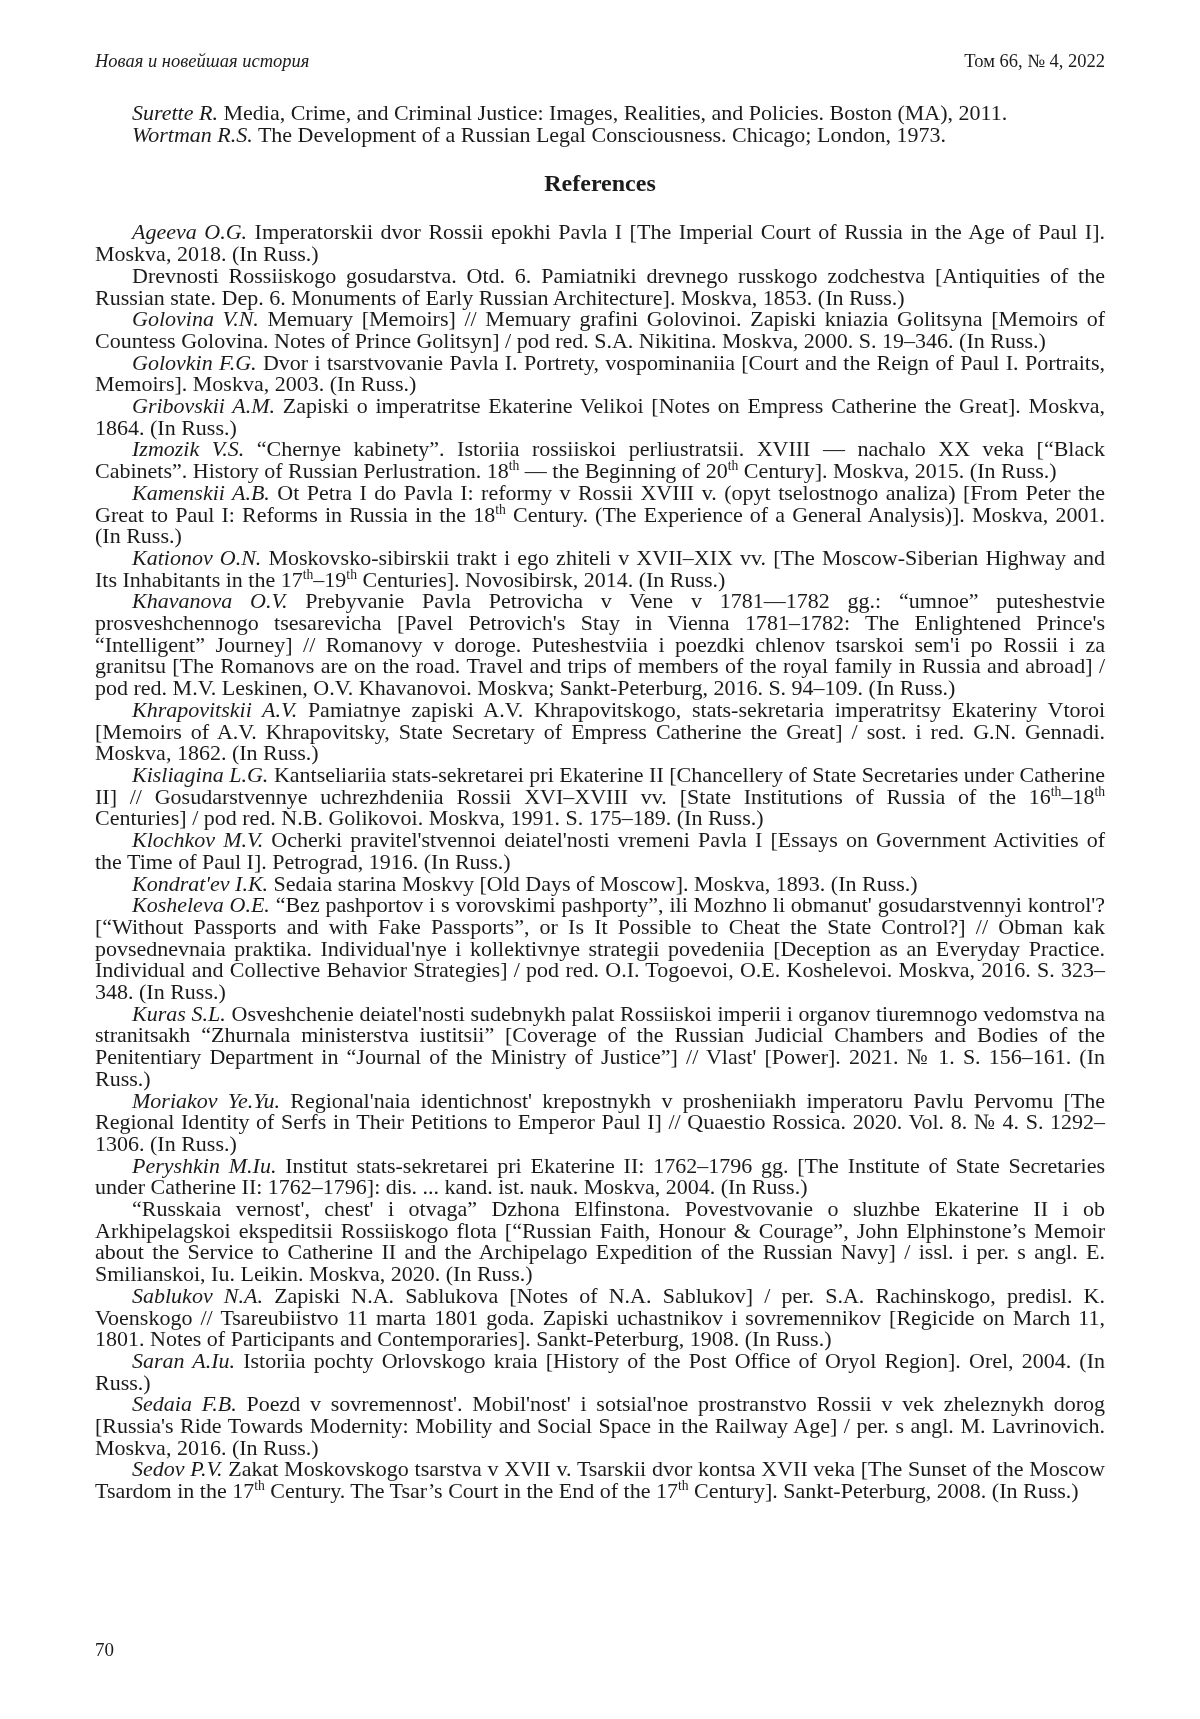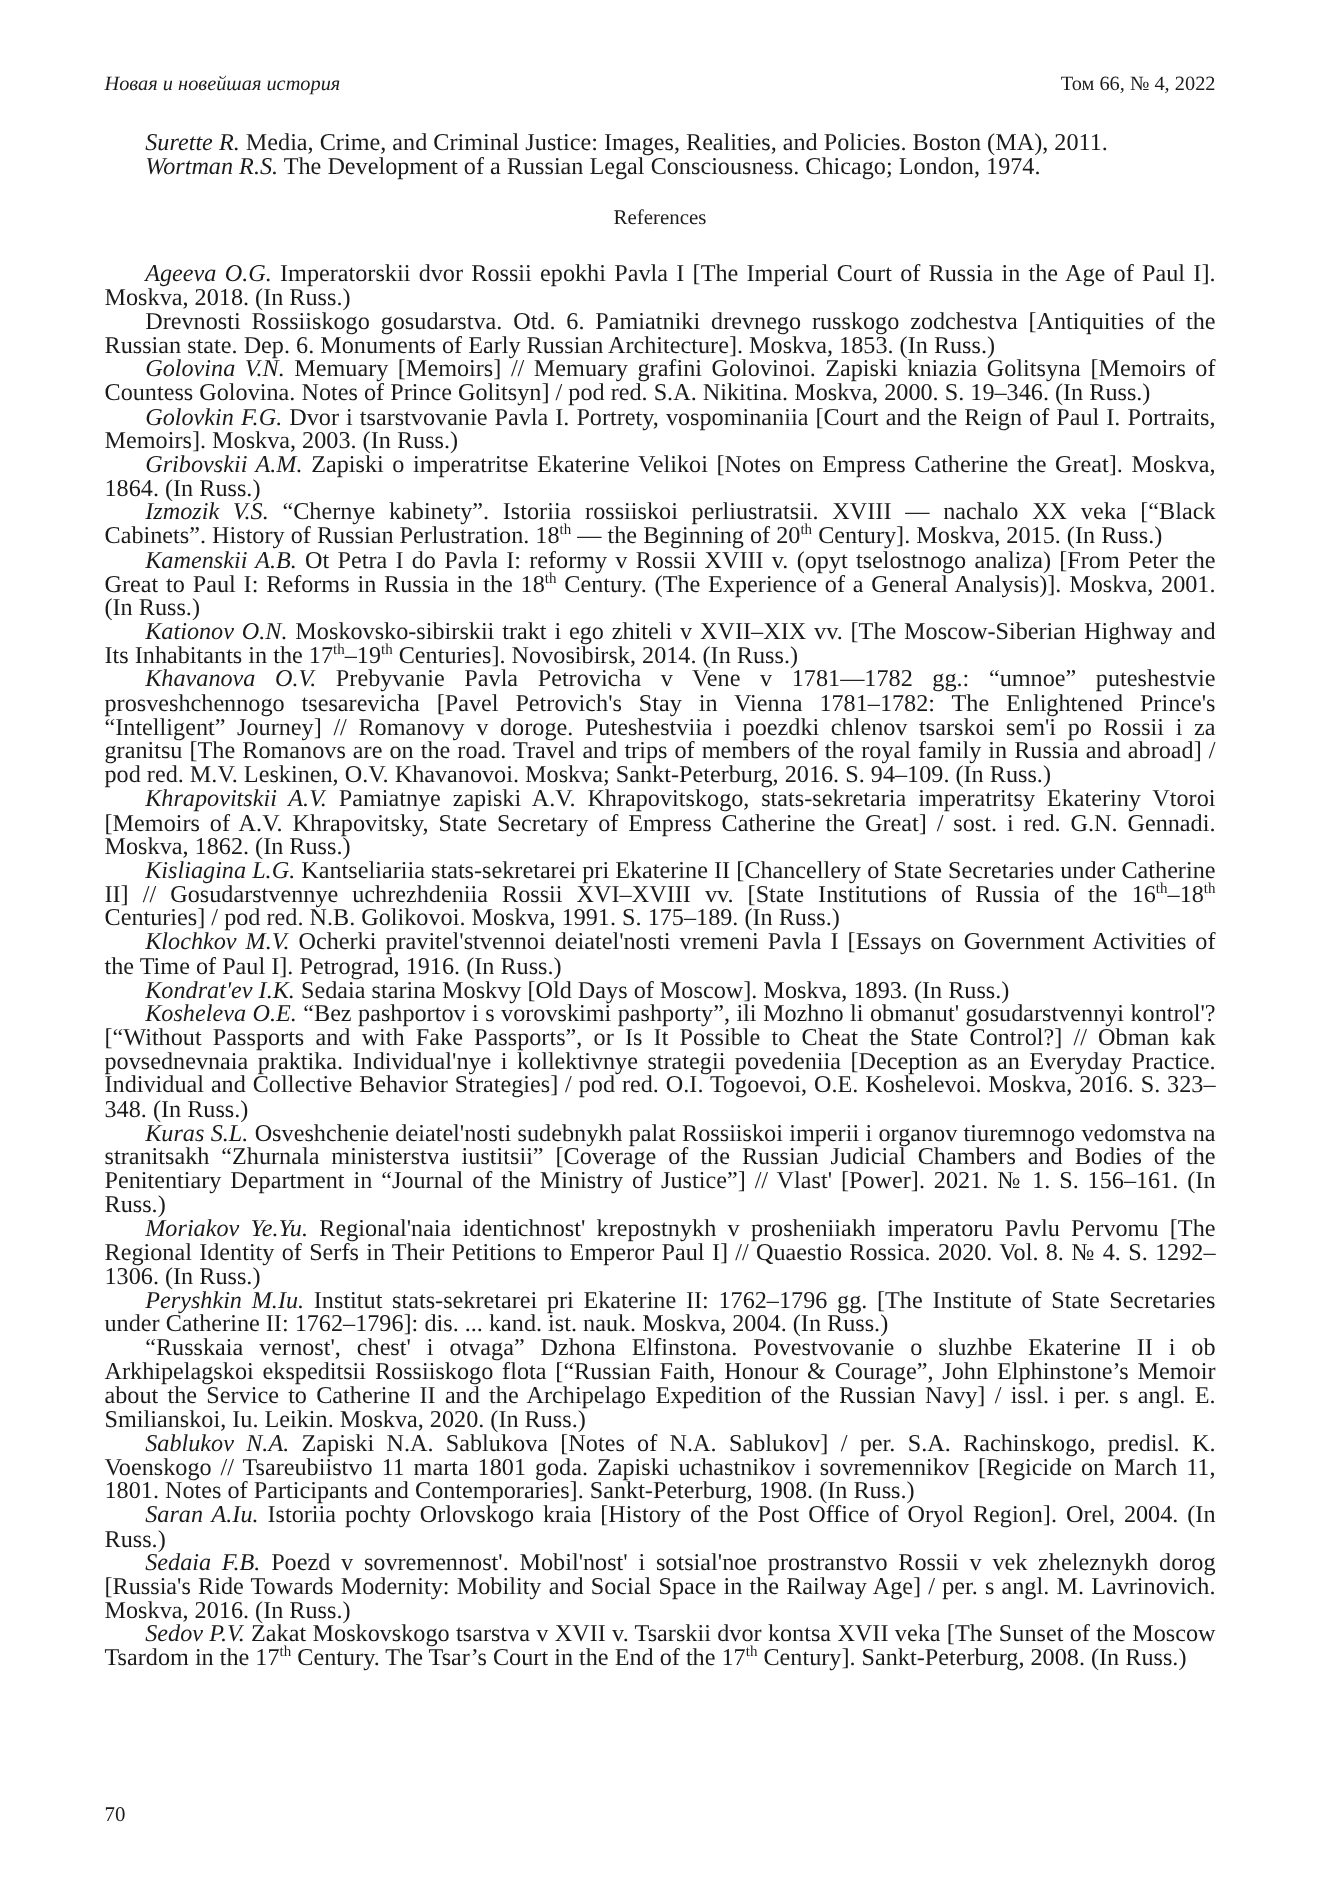--- a/index.html
+++ b/index.html
@@ -8,21 +8,21 @@
     height: 1719px;
     background: #ffffff;
     font-family: "Liberation Serif", "DejaVu Serif", serif;
     color: #1b1b1b;
   }
   .page {
     position: relative;
     box-sizing: border-box;
     width: 1200px;
     height: 1719px;
-    padding: 66px 95px 0 95px;
+    padding: 50px 95px 0 95px;
     background: #ffffff;
   }
   .page-header {
     display: flex;
     justify-content: space-between;
     align-items: baseline;
     font-size: 18.5px;
     line-height: 22px;
     margin-bottom: 30px;
   }
@@ -33,22 +33,22 @@
     margin: 0;
     font-size: 22px;
     line-height: 21.7px;
     text-align: justify;
     text-indent: 37px;
   }
   .ref-author { font-style: italic; }
 
   .references-heading {
     text-align: center;
-    font-weight: normal;
-    font-size: 19px;
+    font-weight: bold;
+    font-size: 24px;
     line-height: 24px;
     margin: 26px 0 26px 0;
   }
   sup { font-size: 62%; line-height: 0; vertical-align: super; }
 
   .page-number {
     position: absolute;
     left: 95px;
     bottom: 58px;
     font-size: 19px;
@@ -60,21 +60,21 @@
 
 <div class="page">
 
   <div class="page-header">
     <span class="journal-title">Новая и новейшая история</span>
     <span class="issue-info">Том 66, № 4, 2022</span>
   </div>
 
   <div class="pre-refs" id="pre-refs">
       <p><span class="ref-author">Surette R.</span><span class="ref-text"> Media, Crime, and Criminal Justice: Images, Realities, and Policies. Boston (MA), 2011.</span></p>
-      <p><span class="ref-author">Wortman R.S.</span><span class="ref-text"> The Development of a Russian Legal Consciousness. Chicago; London, 1974.</span></p>
+      <p><span class="ref-author">Wortman R.S.</span><span class="ref-text"> The Development of a Russian Legal Consciousness. Chicago; London, 1973.</span></p>
     </div>
 
   <div class="references-heading">References</div>
 
   <div class="refs" id="refs">
       <p><span class="ref-author">Ageeva O.G.</span><span class="ref-text"> Imperatorskii dvor Rossii epokhi Pavla I [The Imperial Court of Russia in the Age of Paul I]. Moskva, 2018. (In Russ.)</span></p>
       <p><span class="ref-text">Drevnosti Rossiiskogo gosudarstva. Otd. 6. Pamiatniki drevnego russkogo zodchestva [Antiquities of the Russian state. Dep. 6. Monuments of Early Russian Architecture]. Moskva, 1853. (In Russ.)</span></p>
       <p><span class="ref-author">Golovina V.N.</span><span class="ref-text"> Memuary [Memoirs] // Memuary grafini Golovinoi. Zapiski kniazia Golitsyna [Memoirs of Countess Golovina. Notes of Prince Golitsyn] / pod red. S.A. Nikitina. Moskva, 2000. S. 19–346. (In Russ.)</span></p>
       <p><span class="ref-author">Golovkin F.G.</span><span class="ref-text"> Dvor i tsarstvovanie Pavla I. Portrety, vospominaniia [Court and the Reign of Paul I. Portraits, Memoirs]. Moskva, 2003. (In Russ.)</span></p>
       <p><span class="ref-author">Gribovskii A.M.</span><span class="ref-text"> Zapiski o imperatritse Ekaterine Velikoi [Notes on Empress Catherine the Great]. Moskva, 1864. (In Russ.)</span></p>

